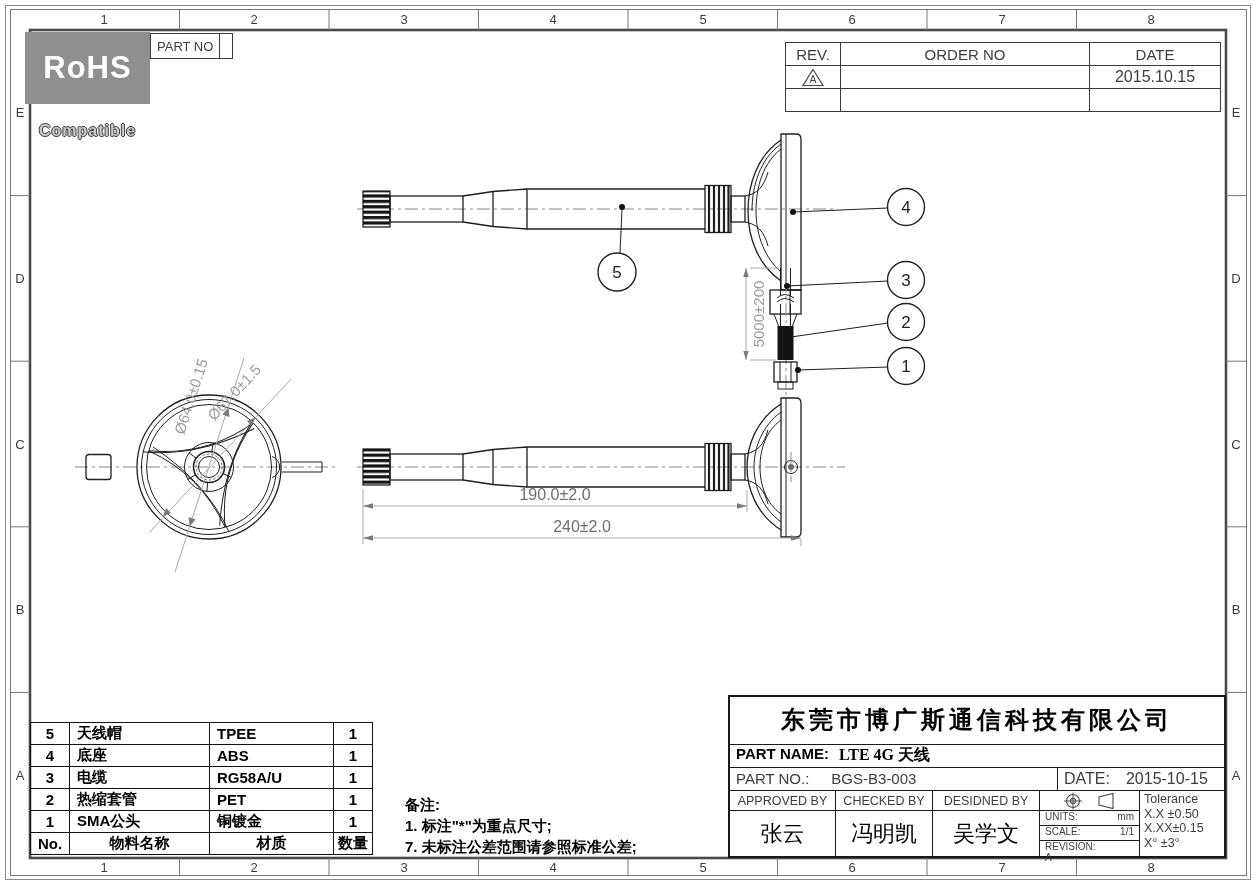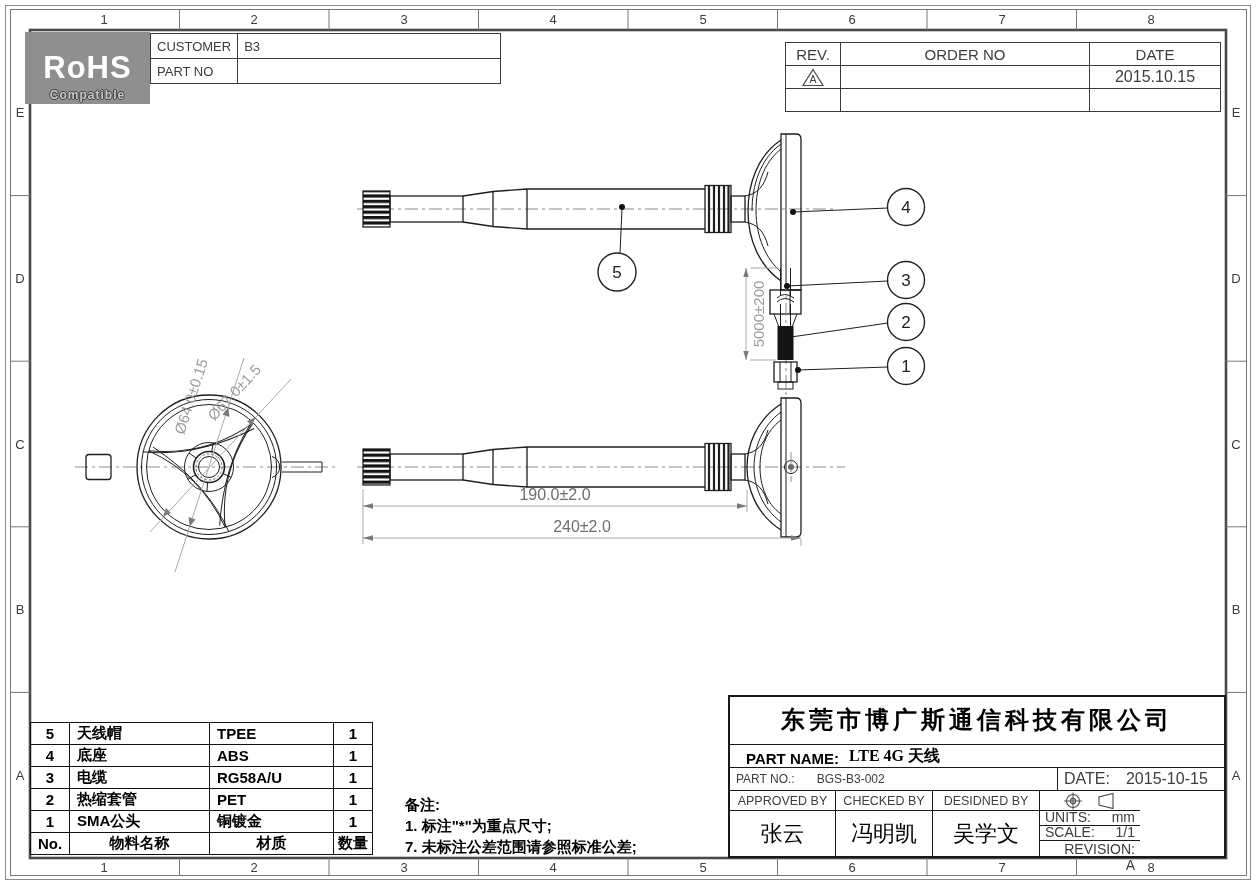--- a/index.html
+++ b/index.html
@@ -15,49 +15,49 @@
   .dimtext{fill:#6e6e6e;font-size:16px;text-anchor:middle;}
   .dimtext-light{fill:#9c9c9c;font-size:15px;text-anchor:middle;}
   .ballooncircle{fill:#fff;stroke:#222;stroke-width:1.4;}
   .balloontext{fill:#222;font-size:17px;text-anchor:middle;}
   .dot{fill:#111;}
   .arr{fill:#7a7a7a;stroke:none;}
 
   
   .rohs{left:25px;top:32px;width:125px;height:72px;background:#8f8f8f;text-align:center;}
   .rohs .t1{color:#fff;font-size:31px;font-weight:bold;letter-spacing:1px;line-height:40px;margin-top:16px;}
-  .rohs .t2{color:#c9c9c9;font-size:12px;font-weight:bold;letter-spacing:1px;
-            text-shadow:-1px 0 #404040,1px 0 #404040,0 -1px #404040,0 1px #404040;}
+  .rohs .t2{color:#c9c9c9;font-size:16px;font-weight:bold;letter-spacing:1px;
+            text-shadow:-1px 0 #404040,1px 0 #404040,0 -1px #404040,0 1px #404040;margin-top:34px;}
 
   
   table{border-collapse:collapse;}
   .cad td{border:1.3px solid #3a3a3a;color:#3d3d3d;font-size:13px;padding:0 6px;height:24px;white-space:nowrap;}
   .revtbl td{border:1.3px solid #3a3a3a;color:#3d3d3d;font-size:15px;text-align:center;height:22px;padding:0 4px;white-space:nowrap;}
   .bom td{border:1.8px solid #111;color:#000;font-weight:bold;font-size:15px;text-align:center;height:21px;padding:0 4px;white-space:nowrap;}
   .bom td.l{text-align:left;padding-left:7px;}
 
   .notes{left:405px;top:794px;color:#000;font-weight:bold;font-size:15px;line-height:21px;white-space:nowrap;}
 
   
   .tb{left:728px;top:695px;width:498px;height:163px;border:2px solid #1a1a1a;box-sizing:border-box;display:flex;flex-direction:column;background:#fff;}
   .tb .row{box-sizing:border-box;}
   .tb .company{height:50px;border-bottom:1.6px solid #1a1a1a;display:flex;align-items:center;justify-content:center;
       font-family:"Liberation Serif",serif;font-size:24px;font-weight:600;letter-spacing:4px;color:#000;}
-  .tb .pname{height:24px;border-bottom:1.6px solid #1a1a1a;display:flex;align-items:flex-end;padding-left:16px;}
+  .tb .pname{height:24px;border-bottom:1.6px solid #1a1a1a;display:flex;align-items:flex-start;padding-left:6px;}
   .tb .pname .lab{font-size:15px;font-weight:bold;color:#000;}
   .tb .pname .val{font-family:"Liberation Serif",serif;font-size:16px;font-weight:bold;margin-left:10px;color:#000;}
   .tb .pno{height:24px;border-bottom:1.6px solid #1a1a1a;display:flex;}
-  .tb .pno .left{width:328px;border-right:1.6px solid #1a1a1a;display:flex;align-items:center;padding-left:6px;color:#3d3d3d;font-size:12px;box-sizing:border-box;}
+  .tb .pno .left{width:328px;border-right:1.6px solid #1a1a1a;display:flex;align-items:center;padding-left:6px;color:#3d3d3d;font-size:15px;box-sizing:border-box;}
   .tb .pno .right{flex:1;display:flex;align-items:center;padding-left:6px;color:#3d3d3d;font-size:16px;}
   .tb .appr{flex:1;display:flex;}
   .tb .col{border-right:1.6px solid #1a1a1a;box-sizing:border-box;display:flex;flex-direction:column;}
   .tb .col:last-child{border-right:none;}
   .tb .colhead{height:20px;border-bottom:1.6px solid #1a1a1a;display:flex;align-items:center;justify-content:center;color:#3d3d3d;font-size:12.5px;white-space:nowrap;box-sizing:border-box;}
   .tb .colname{flex:1;display:flex;align-items:center;justify-content:center;font-family:"Liberation Serif",serif;font-size:22px;color:#000;}
-  .tb .mini{height:15px;border-bottom:1.3px solid #1a1a1a;display:flex;align-items:flex-end;justify-content:space-between;padding:0 5px;color:#3d3d3d;font-size:14px;box-sizing:border-box;white-space:nowrap;}
+  .tb .mini{height:15px;border-bottom:1.3px solid #1a1a1a;display:flex;align-items:flex-start;justify-content:space-between;padding:0 5px;color:#3d3d3d;font-size:10px;box-sizing:border-box;white-space:nowrap;}
   .tb .mini:last-child{border-bottom:none;flex-direction:column;}
   .tb .tolcell{flex:1;padding:1px 4px;color:#3d3d3d;font-size:12.5px;line-height:14.5px;white-space:nowrap;}
 </style>
 </head>
 <body>
 
 <div id="sheet">
 
   <svg class="abs" style="left:0;top:0;" width="1256" height="885" viewBox="0 0 1256 885">
     <defs>
@@ -316,24 +316,20 @@
     </g>
   </svg>
 
   <div class="abs rohs">
     <div class="t1">RoHS</div>
     <div class="t2">Compatible</div>
   </div>
 
   <table class="abs cad" style="left:150px;top:33px;">
     <tbody>
-        <tr>
-      <td style="width:70px;">CUSTOMER</td>
-      <td style="width:250px;">B3</td>
-    </tr>
     <tr>
       <td>PART NO</td>
       <td></td>
     </tr>
   </tbody>
     </table>
 
   <table class="abs revtbl" style="left:785px;top:42px;">
     <tbody>
         <tr>
@@ -408,21 +404,21 @@
 
   <div class="abs tb">
     <div class="row company">东莞市博广斯通信科技有限公司</div>
     <div class="row pname">
       <span class="lab">PART NAME:</span>
       <span class="val">LTE 4G 天线</span>
     </div>
     <div class="row pno">
       <div class="left">
         <span>PART NO.:</span>
-        <span style="margin-left:22px;">BGS-B3-002</span>
+        <span style="margin-left:22px;">BGS-B3-003</span>
       </div>
       <div class="right">
         <span>DATE:</span>
         <span style="margin-left:16px;">2015-10-15</span>
       </div>
     </div>
     <div class="row appr">
       <div class="col" style="width:106px;">
         <div class="colhead">APPROVED BY</div>
         <div class="colname">张云</div>
@@ -451,16 +447,22 @@
         </div>
         <div class="mini">
           <span>SCALE:</span>
           <span>1/1</span>
         </div>
         <div class="mini">
           <span>REVISION:</span>
           <span>A</span>
         </div>
       </div>
+      <div class="col tolcell" style="flex:1;">
+        <div>Tolerance</div>
+        <div>X.X ±0.50</div>
+        <div>X.XX±0.15</div>
+        <div>X°  ±3°</div>
+      </div>
     </div>
   </div>
 
 </div>
 
 </body></html>

